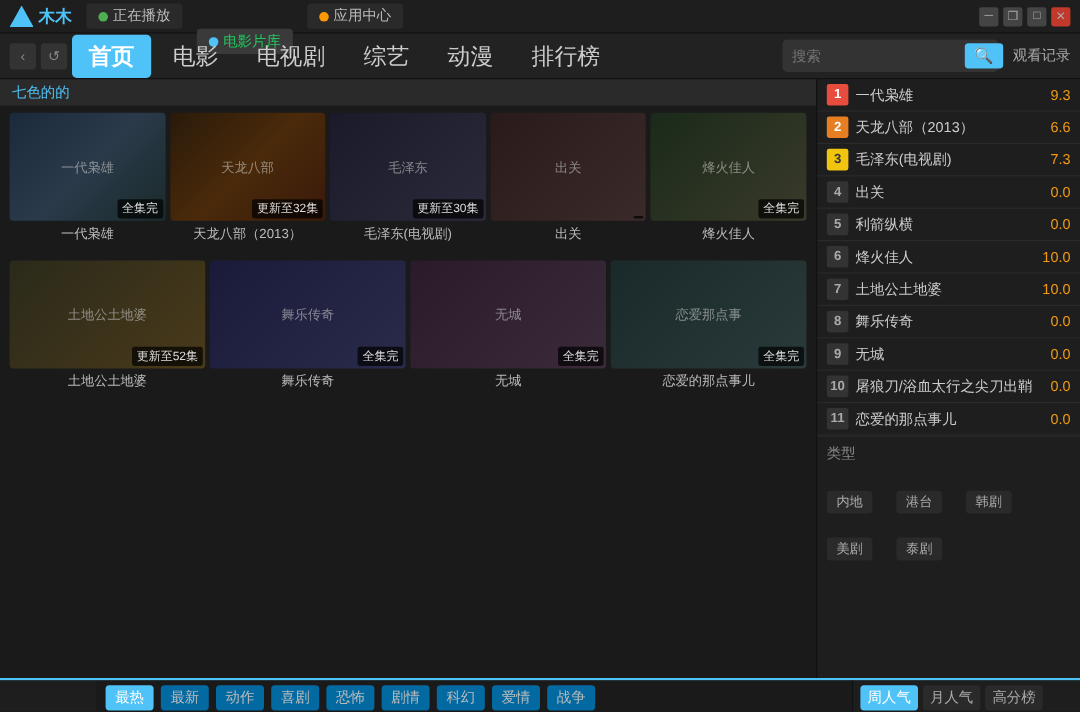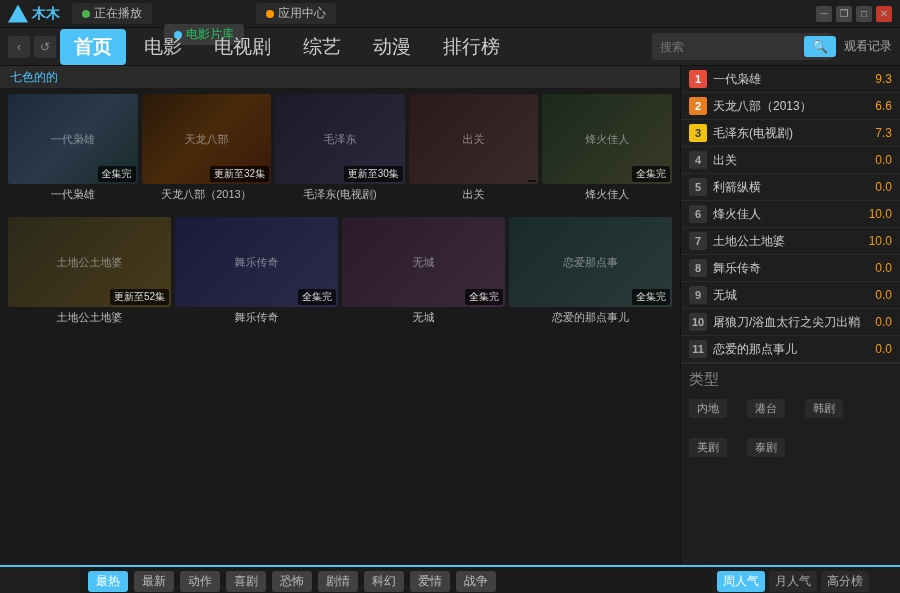--- a/index.html
+++ b/index.html
@@ -281,22 +281,22 @@
     }
     .sidebar-filter {
       padding: 6px 8px;
       display: flex;
       gap: 6px;
       flex-wrap: wrap;
       border-top: 1px solid #2a2a2a;
     }
     .filter-label {
       color: #888;
-      font-size: 15px;
-      margin-bottom: 4px;
+      font-size: 12px;
+      margin-bottom: 16px;
     }
     .filter-tag {
       padding: 2px 8px;
       background: #2a2a2a;
       border-radius: 3px;
       color: #aaa;
       font-size: 11px;
       cursor: pointer;
     }
 
@@ -316,21 +316,21 @@
       background: #1e1e1e;
       cursor: pointer;
     }
     .bottom-tabs-row {
       display: flex;
       gap: 6px;
       padding-top: 4px;
     }
     .bottom-tab {
       padding: 2px 8px;
-      background: #404040;
+      background: #0369a1;
       border-radius: 3px;
       color: #bbb;
       font-size: 12px;
       cursor: pointer;
     }
     .bottom-tab.active {
       background: #4fc3f7;
       color: #fff;
     }
 

